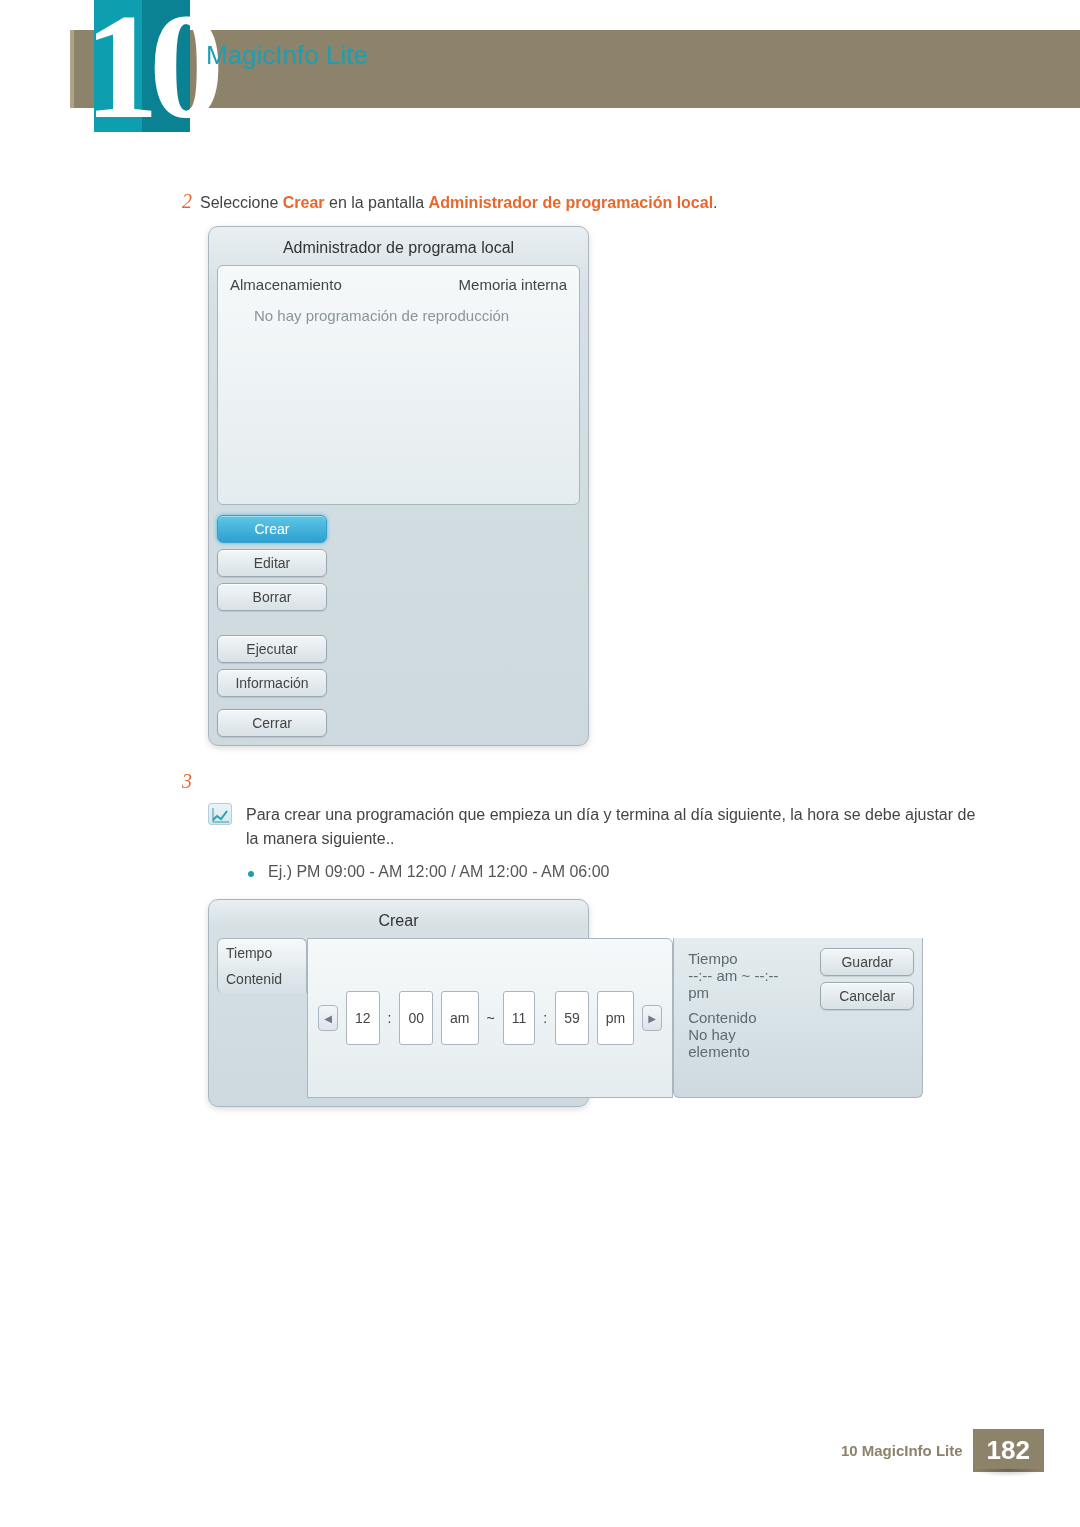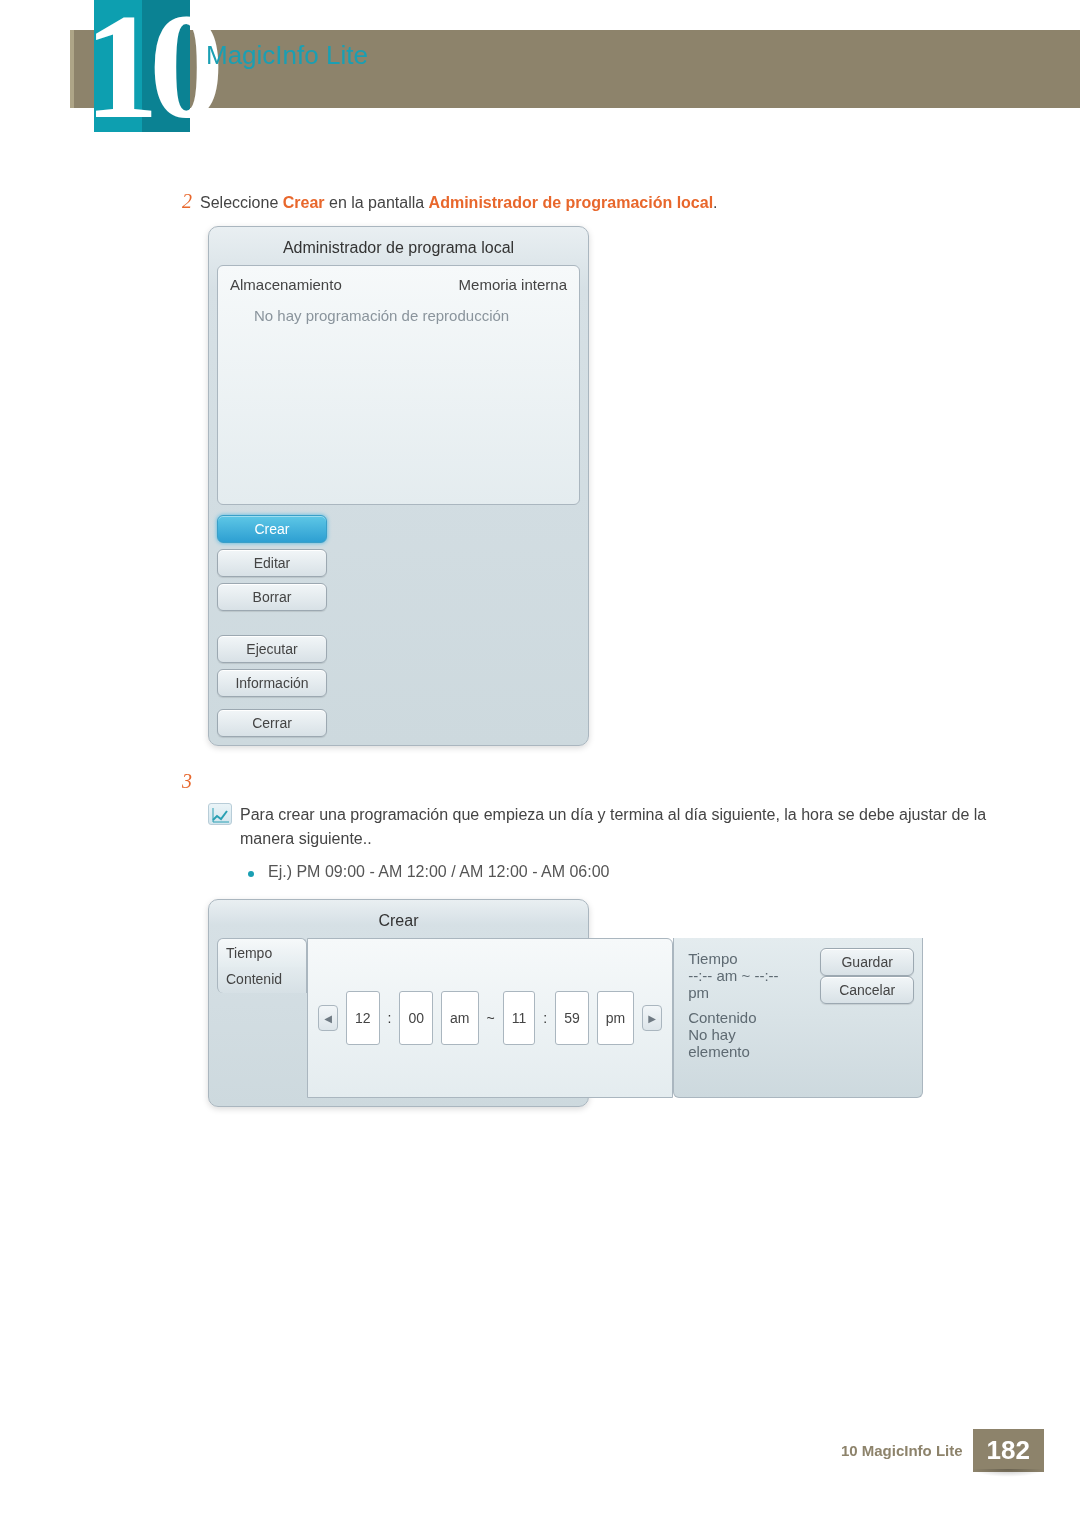--- a/index.html
+++ b/index.html
@@ -120,21 +120,21 @@
     background: linear-gradient(#5ec7e6, #2d9fd2);
     color: #fff;
     border-color: #3a9fc8;
     box-shadow: inset 0 1px 0 rgba(255,255,255,.4), 0 0 4px #4fb8e2;
   }
   .spacer-grow { flex: 1; }
   .gap-12 { height: 12px; }
 
   .note-row {
     display: flex;
-    gap: 8px;
+    gap: 14px;
     margin: 6px 0 12px 40px;
   }
   .note-icon {
     width: 24px; height: 22px;
     border: 1px solid #b8cdd8;
     border-radius: 3px;
     background: linear-gradient(#eaf4f8,#d4e6ee);
     position: relative;
     flex-shrink: 0;
   }
@@ -215,21 +215,21 @@
     flex:1;
     padding: 12px 14px;
     font-size: 15px;
     color:#5e6a72;
   }
   .lower-left .lbl { color:#5e6a72; display:inline-block; width: 110px; }
   .lower-left .val { color:#5e6a72; }
   .lower-right {
     width: 110px;
     padding: 10px 8px;
-    display:flex; flex-direction:column; 
+    display:flex; flex-direction:column; gap:6px;
   }
 
   .footer {
     position: absolute;
     left: 0; right: 0; bottom: 50px;
     height: 56px;
   }
   .footer-bar {
     position: absolute;
     right: 36px; top: 8px;

